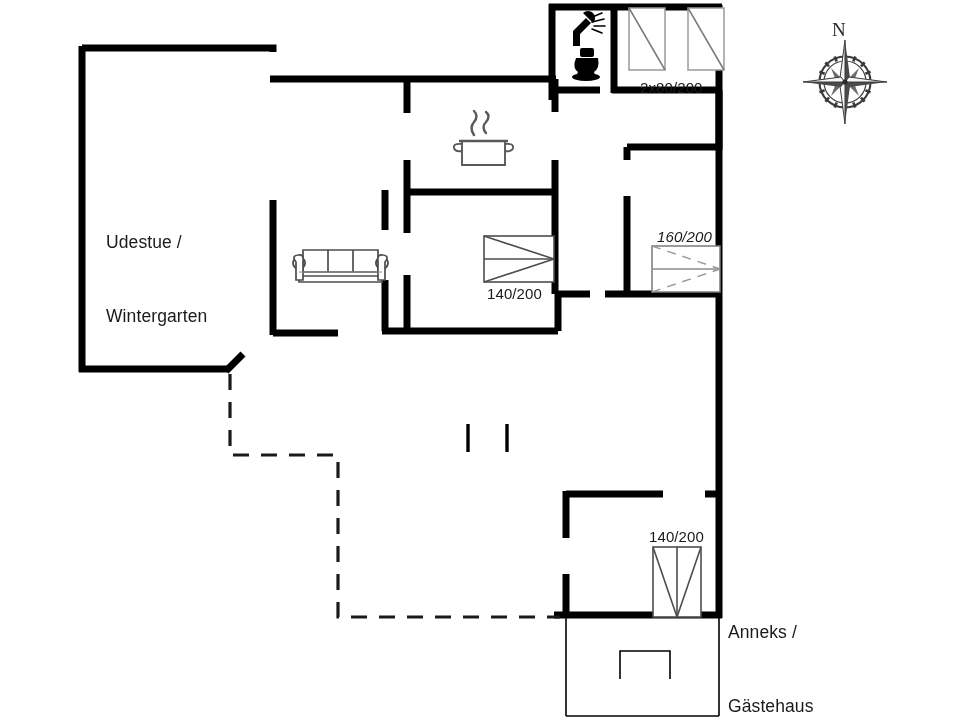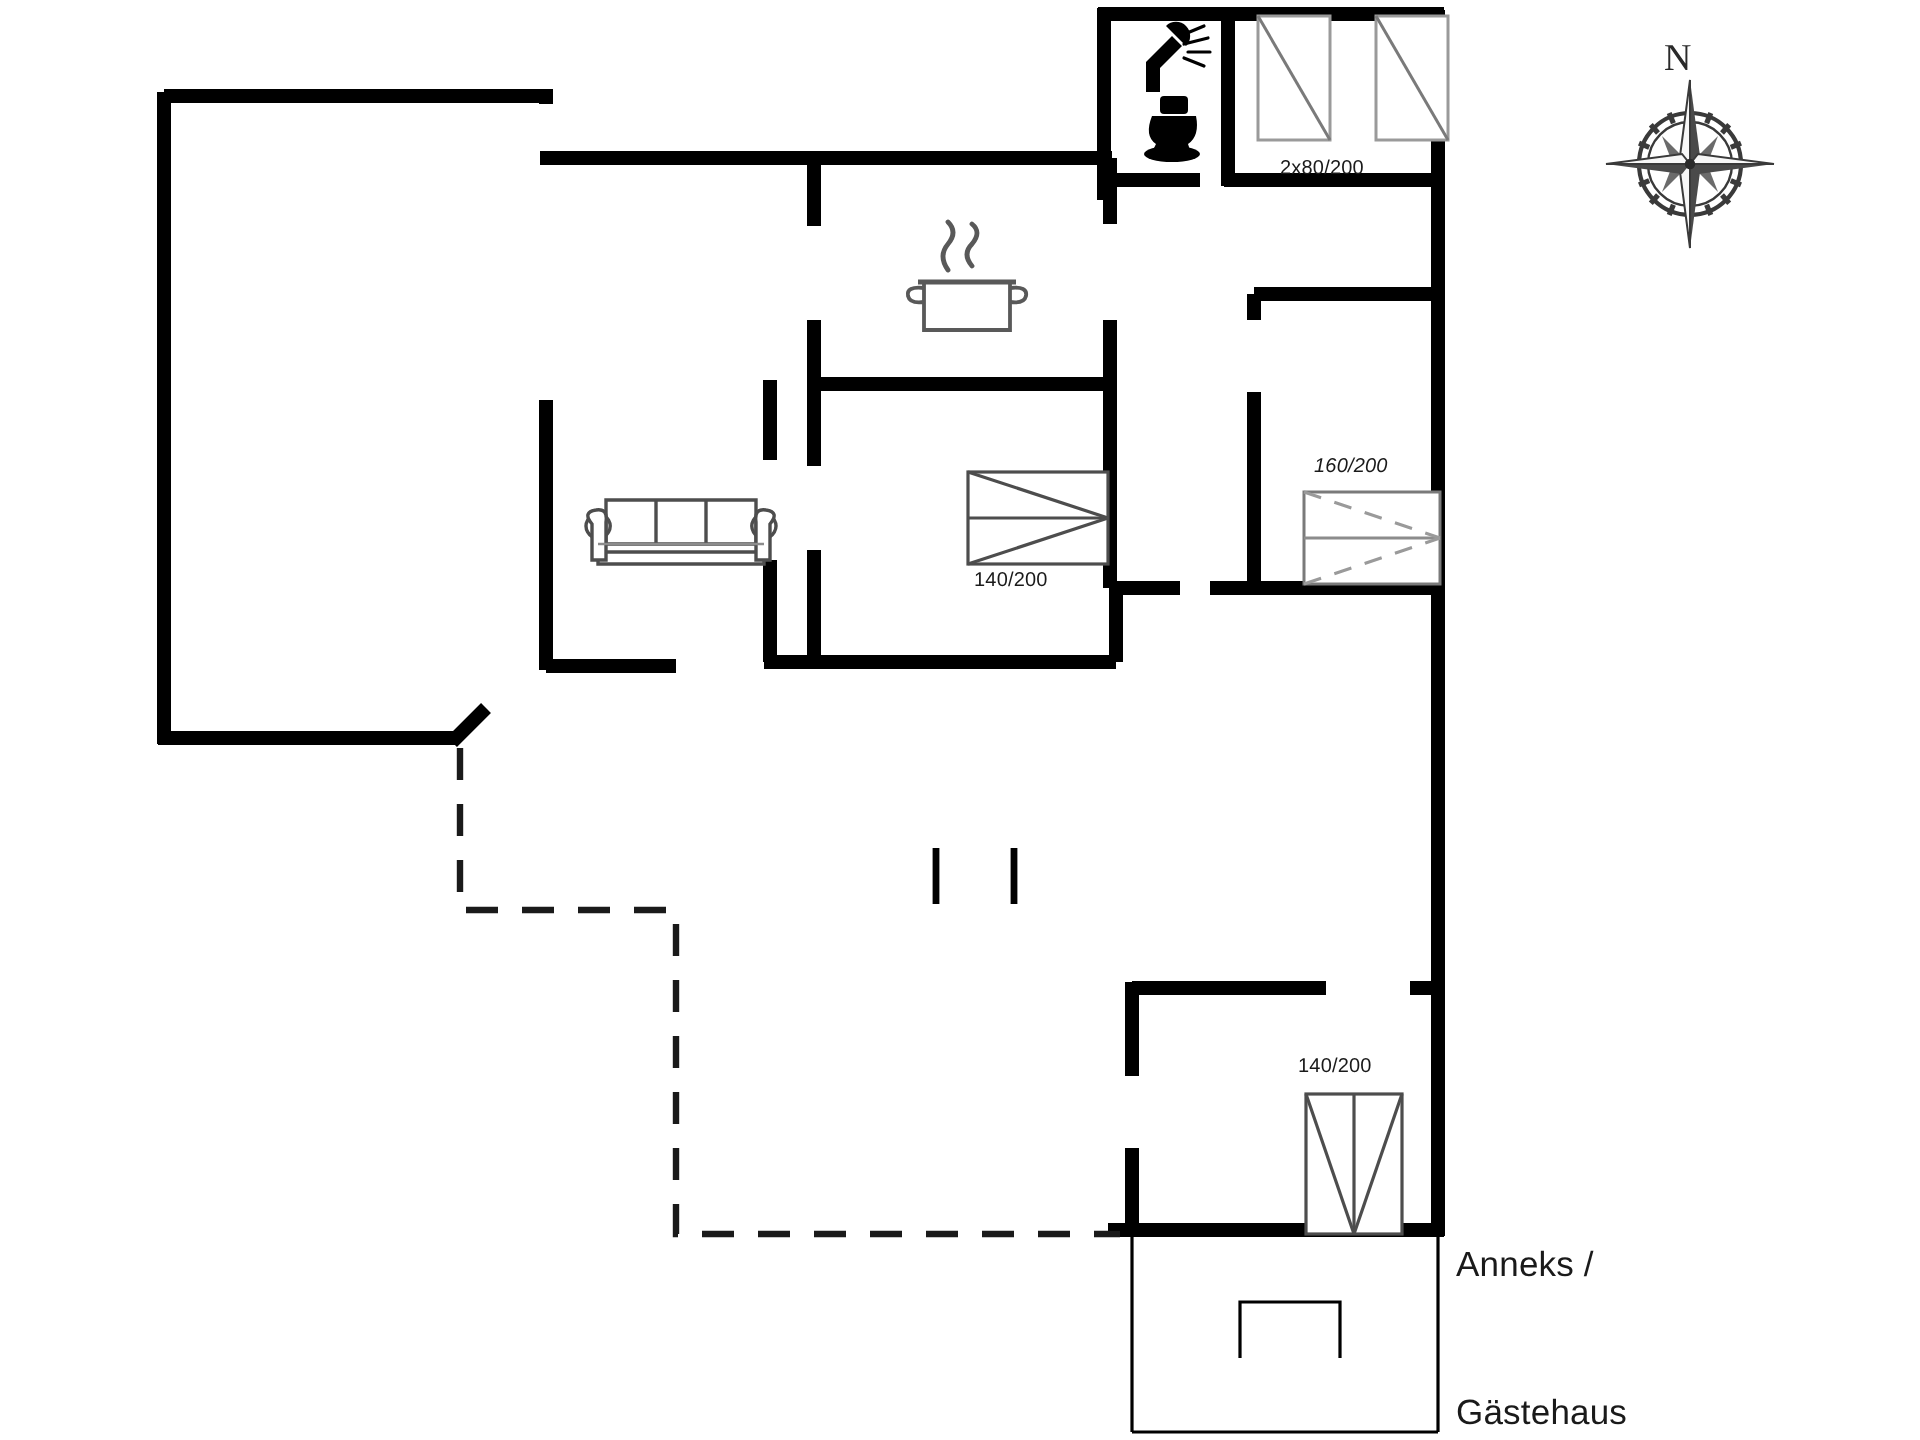--- a/index.html
+++ b/index.html
@@ -30,21 +30,21 @@
     font-family: "Liberation Sans", sans-serif;
     font-size: 17.5px;
     color: #1a1a1a;
     line-height: 1.42;
     white-space: pre;
     letter-spacing: 0.1px;
   }
   .dim-label {
     position: absolute;
     font-family: "Liberation Sans", sans-serif;
-    font-size: 10px;
+    font-size: 15px;
     color: #1a1a1a;
     white-space: nowrap;
     letter-spacing: 0.1px;
   }
   .compass-n {
     position: absolute;
     font-family: "Liberation Serif", serif;
     font-size: 19px;
     color: #2a2a2a;
     white-space: nowrap;
@@ -231,20 +231,24 @@
         <path d="M 803,82 L 841,87 L 845,82 Z" fill="#4a4a4a"></path>
         <path d="M 803,82 L 841,77 L 845,82 Z" fill="#f7f7f7" stroke="#3a3a3a" stroke-width="1"></path>
         <path d="M 887,82 L 849,87 L 845,82 Z" fill="#4a4a4a"></path>
         <path d="M 887,82 L 849,77 L 845,82 Z" fill="#f7f7f7" stroke="#3a3a3a" stroke-width="1"></path>
       </g>
       <circle cx="845" cy="82" r="2.6" fill="#2a2a2a"></circle>
     </g>
 
   </svg>
 
+  <div class="room-label" style="left:106px; top:180px;">
+    <div>Udestue /</div>
+    <div>Wintergarten</div>
+  </div>
 
   <div class="room-label" style="left:728px; top:570px;">
     <div>Anneks /</div>
     <div>Gästehaus</div>
   </div>
 
   <div class="dim-label" style="left:640px; top:79px;">2x80/200</div>
 
   <div class="dim-label" style="left:657px; top:228px;font-style:italic;">160/200</div>
 

